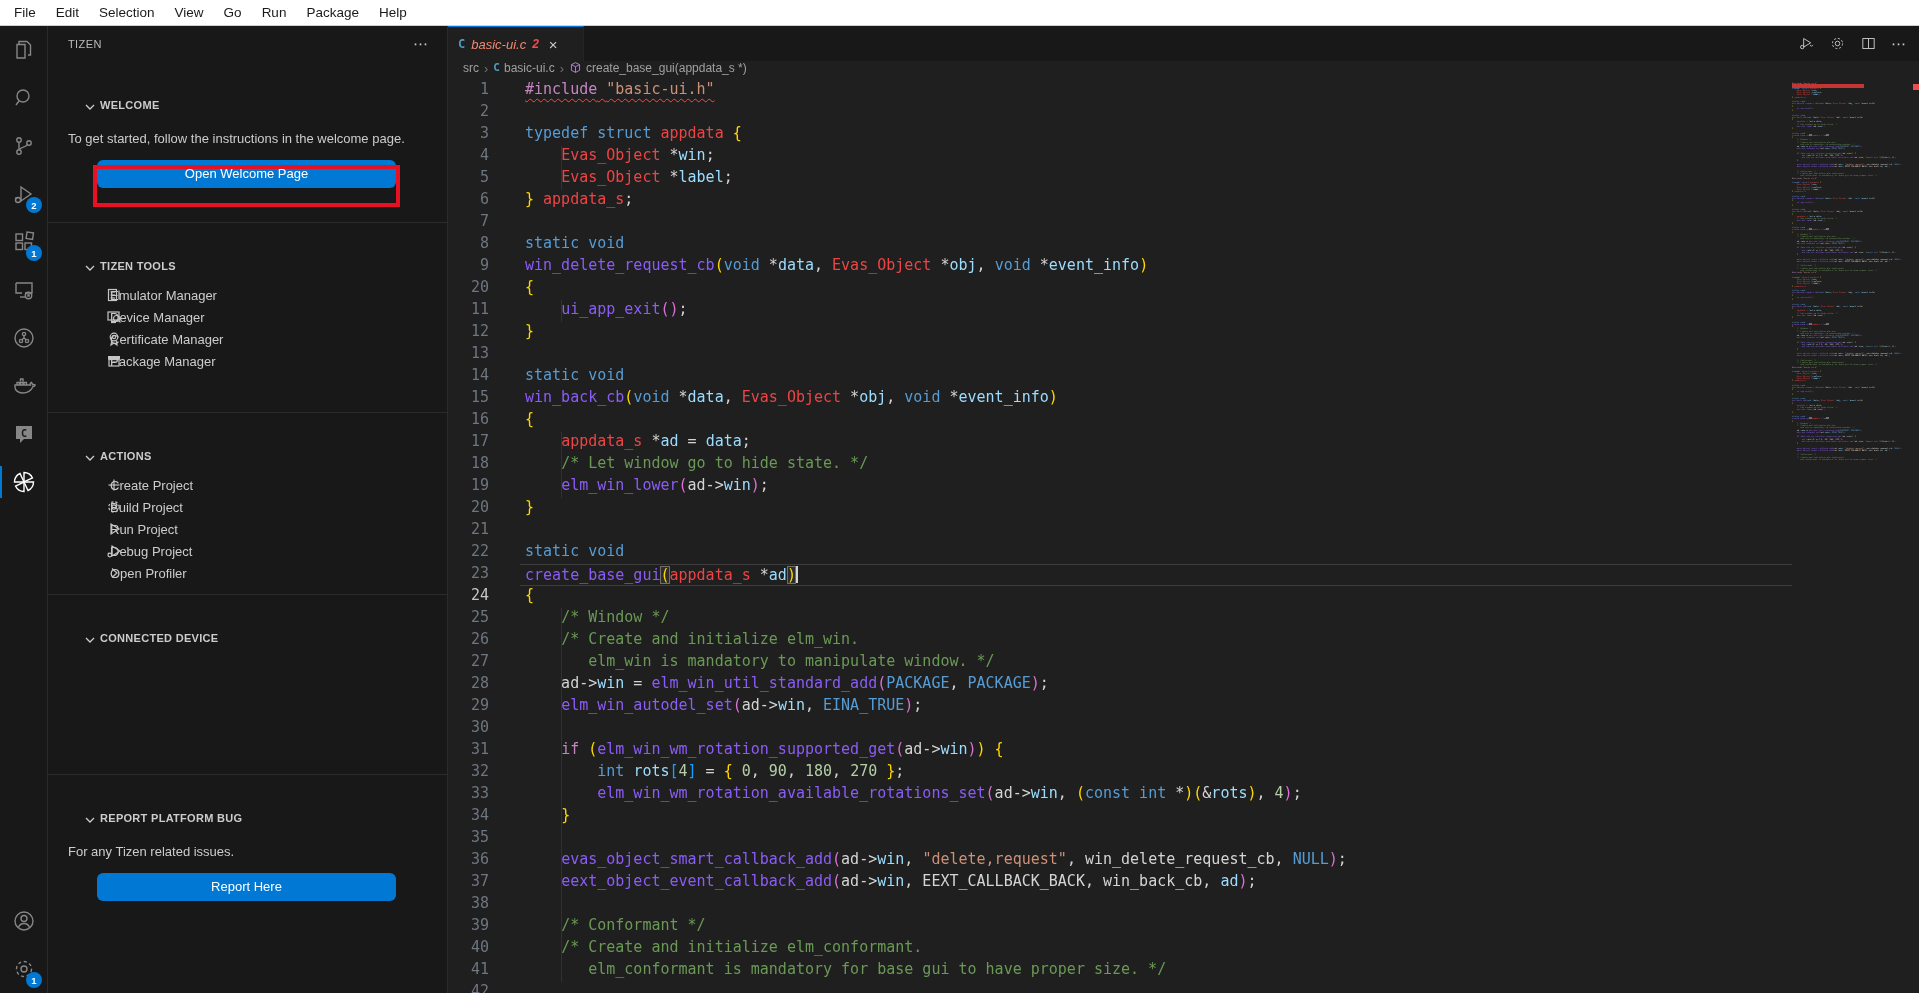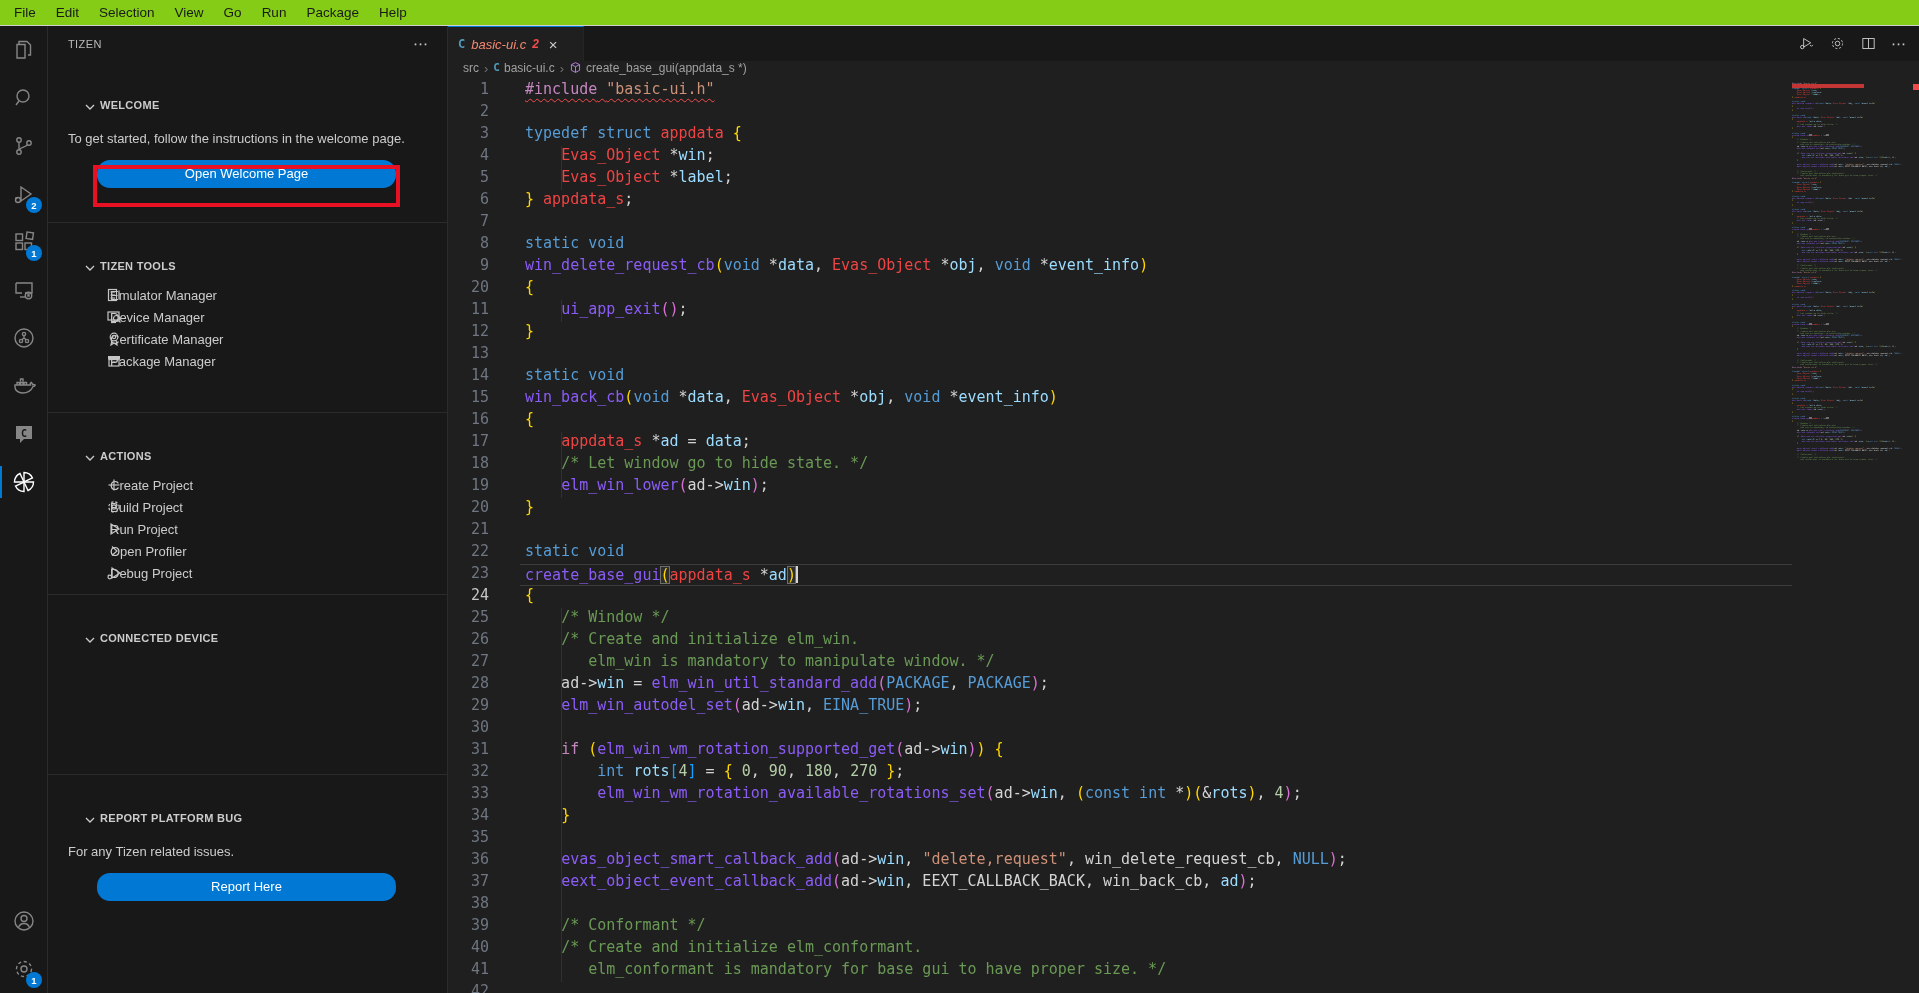--- a/index.html
+++ b/index.html
@@ -1,20 +1,20 @@
 <!DOCTYPE html>
 <html><head>
 <meta charset="utf-8">
 <style>
   * { margin:0; padding:0; box-sizing:border-box; }
   html,body { width:1919px; height:993px; overflow:hidden; background:#1f1f1f;
               font-family:"Liberation Sans", sans-serif; }
 
   
-  .menubar { height:26px; background:#84cc16; display:flex; align-items:center;
+  .menubar { height:26px; background:#ffffff; display:flex; align-items:center;
              padding-left:4px; border-bottom:1px solid #d0d0d0; }
   .menu-item { font-size:13.5px; color:#1a1a1a; padding:3px 10px; cursor:default; }
 
   .main { display:flex; height:967px; }
 
   
   .activitybar { width:48px; background:#181818; border-right:1px solid #2b2b2b;
                  display:flex; flex-direction:column; }
   .ab-top { flex:1; display:flex; flex-direction:column; }
   .ab-item { height:48px; display:flex; align-items:center; justify-content:center;
@@ -37,21 +37,21 @@
 
   .section-head { height:22px; display:flex; padding-left:4px;
                   font-size:11px; font-weight:bold; letter-spacing:.3px; color:#cccccc;margin-top:37px; }
   .section-head .chev { width:16px; height:16px; margin:0 2px 0 30px; }
   .section-head .chev svg { width:16px; height:16px; stroke:#cccccc; fill:none; stroke-width:1.3; }
   .sec-divider { border-top:1px solid #2b2b2b; }
 
   .sb-par { font-size:13px; line-height:19px; color:#cccccc; padding:8px 28px 6px 20px; }
   .sb-btn { display:block; margin:6px 52px 10px 49px; width:299px; height:28px;
             background:#0078d4; color:#ffffff; font-size:13px; border:none;
-            border-radius:13px; text-align:center; line-height:28px; cursor:pointer;
+            border-radius:6px; text-align:center; line-height:28px; cursor:pointer;
             font-family:"Liberation Sans",sans-serif; }
   .red-box { position:absolute; left:45px; top:139px; width:307px; height:42px;
              border:4px solid #e81123; pointer-events:none; }
 
   .sb-list { list-style:none; padding:2px 0 10px 0; }
   .sb-row { height:22px; display:flex; align-items:center; padding-left:62px; font-size:13px;
             color:#cccccc; position:relative; cursor:pointer; }
   .sb-row .ic { position:absolute; left:58px; top:3px; width:16px; height:16px; color:#c5c5c5; }
   .sb-row .ic svg { width:16px; height:16px; stroke:#c5c5c5; fill:none; stroke-width:1.2; }
   .sb-row .lbl { }
@@ -322,31 +322,31 @@
           <span class="lbl">Build Project</span>
         </li>
         <li class="sb-row">
           <span class="ic"><svg viewBox="0 0 16 16">
               <polygon points="5,3 13,8 5,13"></polygon>
             </svg></span>
           <span class="lbl">Run Project</span>
         </li>
         <li class="sb-row">
           <span class="ic"><svg viewBox="0 0 16 16">
-              <polyline points="6,3.5 11,8 6,12.5"></polyline>
-            </svg></span>
-          <span class="lbl">Open Profiler</span>
-        </li>
-        <li class="sb-row">
-          <span class="ic"><svg viewBox="0 0 16 16">
               <polygon points="6,3 14,8 6,13"></polygon>
               <circle cx="3.8" cy="12" r="1.8"></circle>
               <line x1="2" y1="10" x2="3" y2="11"></line>
             </svg></span>
           <span class="lbl">Debug Project</span>
+        </li>
+        <li class="sb-row">
+          <span class="ic"><svg viewBox="0 0 16 16">
+              <polyline points="6,3.5 11,8 6,12.5"></polyline>
+            </svg></span>
+          <span class="lbl">Open Profiler</span>
         </li>
       </ul>
 
     <div class="sec-divider"></div>
     <div class="section-head">
       <span class="chev"><svg viewBox="0 0 16 16">
             <polyline points="4,6 8,10 12,6"></polyline>
           </svg></span>
       <span>CONNECTED DEVICE</span>
     </div>

